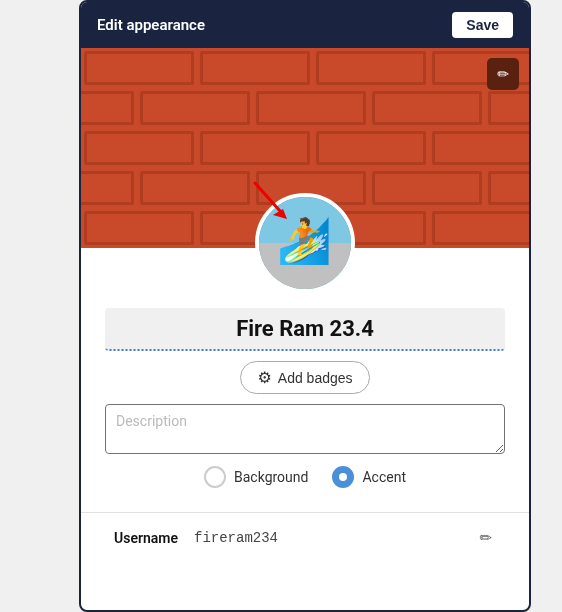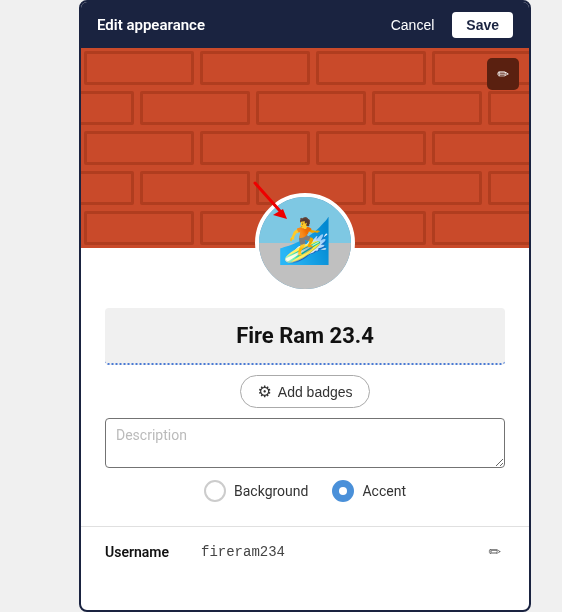--- a/index.html
+++ b/index.html
@@ -147,21 +147,21 @@
       padding-top: 60px;
       padding-bottom: 16px;
       background: #fff;
     }
     .username-display {
       display: block;
       text-align: center;
       font-size: 22px;
       font-weight: 700;
       margin: 0 24px 6px;
-      padding: 15px;
+      padding: 8px;
       background: #f0f0f0;
       border-radius: 4px;
       border-bottom: 2px dotted #4a7ad4;
       color: #111;
     }
     .add-badges-btn {
       display: flex;
       align-items: center;
       gap: 6px;
       margin: 10px auto;
@@ -236,22 +236,21 @@
     .divider {
       border: none;
       border-top: 1px solid #e0e0e0;
       margin: 0;
     }
 
     
     .username-row {
       display: flex;
       align-items: center;
-      padding: 14px 24px;
-      gap: 16px;
+      padding: 14px 33px;
     }
     .username-label {
       font-size: 14px;
       font-weight: 600;
       color: #111;
       min-width: 80px;
     }
     .username-value {
       flex: 1;
       font-size: 14px;
@@ -283,21 +282,20 @@
     }
   </style>
 </head>
 <body>
 
 <div class="card">
 
   <div class="header">
     <span class="header-title">Edit appearance</span>
     <div class="header-actions">
-      <button class="btn-cancel">Cancel</button>
       <button class="btn-save">Save</button>
     </div>
   </div>
 
   <div class="banner">
 
     <div class="brick-grid">
       <div class="brick-row">
         <div class="brick"></div>
         <div class="brick"></div>

